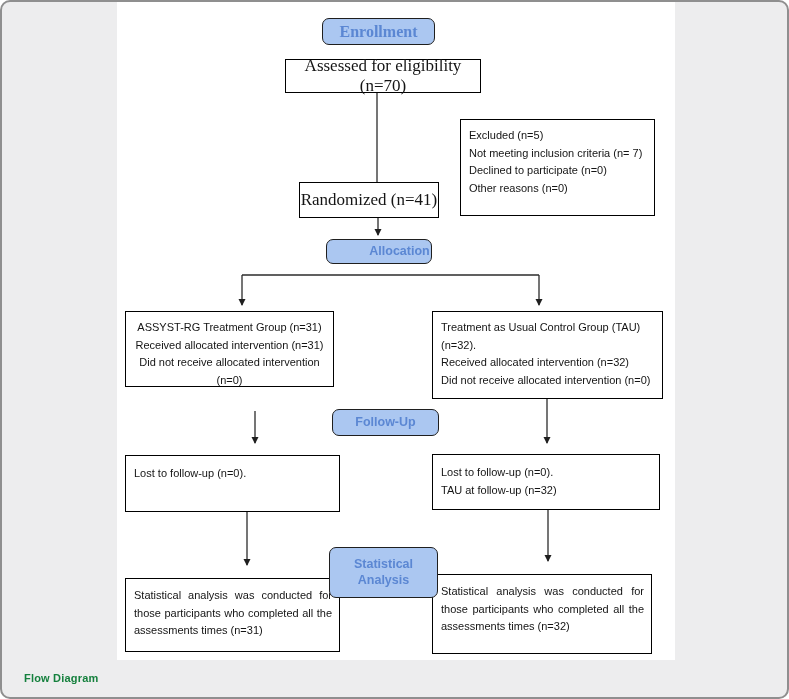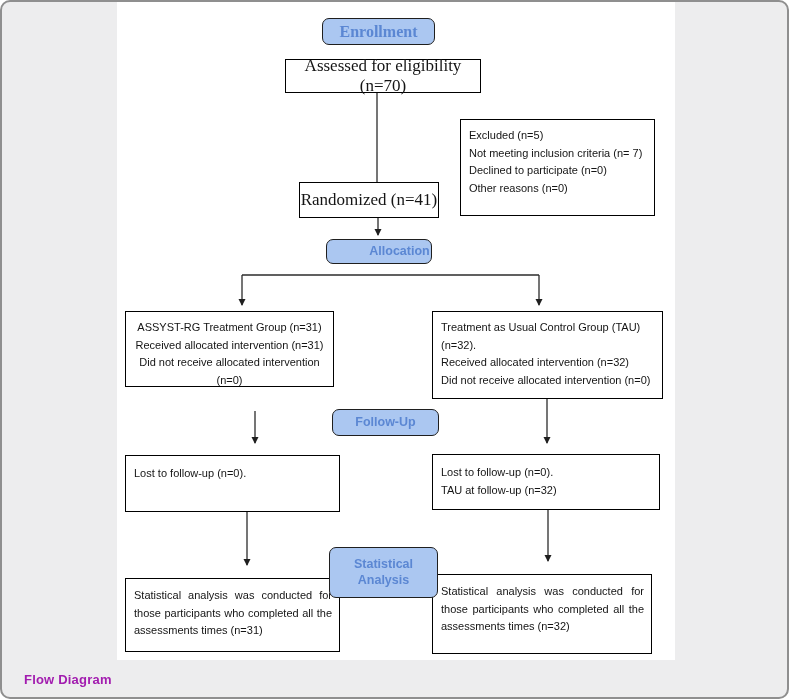--- a/index.html
+++ b/index.html
@@ -25,22 +25,22 @@
   }
   .stage{
     position:absolute;box-sizing:border-box;background:#abc7f1;
     border:1.6px solid #1f1f1f;border-radius:7px;color:#5b87d3;
     display:flex;align-items:center;justify-content:center;text-align:center;
     font-weight:bold;font-size:12.5px;line-height:1.25;
   }
   .stage.serif{font-family:"Liberation Serif",serif;font-size:16px;}
   .justified{padding:8px 7px 0 8px;text-align:justify;}
   .caption{
-    position:absolute;left:22px;top:670px;font-weight:bold;font-size:13px;
-    color:#a21caf;letter-spacing:.2px;
+    position:absolute;left:22px;top:670px;font-weight:bold;font-size:11px;
+    color:#15803d;letter-spacing:.2px;
   }
 </style>
 </head>
 <body>
 
 <div class="page">
   <div class="canvas">
 
     <svg class="connectors" viewBox="0 0 558 658" xmlns="http://www.w3.org/2000/svg">
       <defs>

